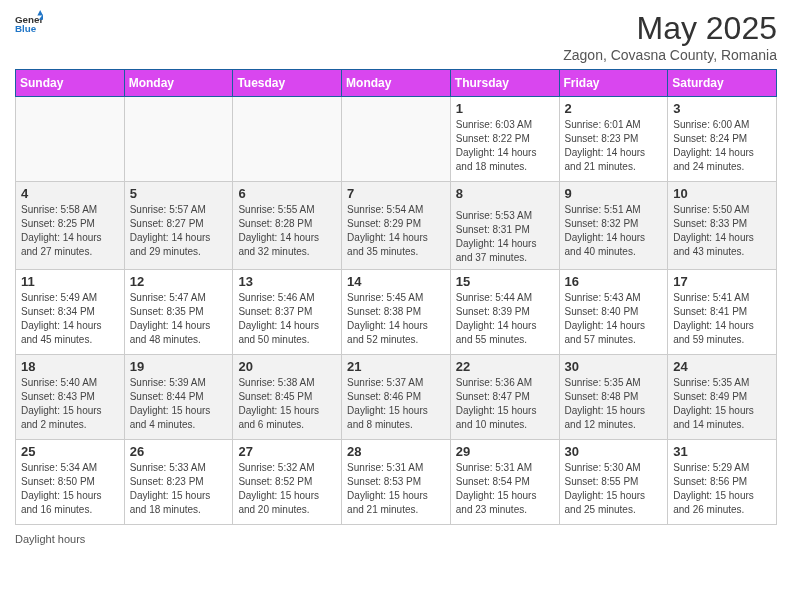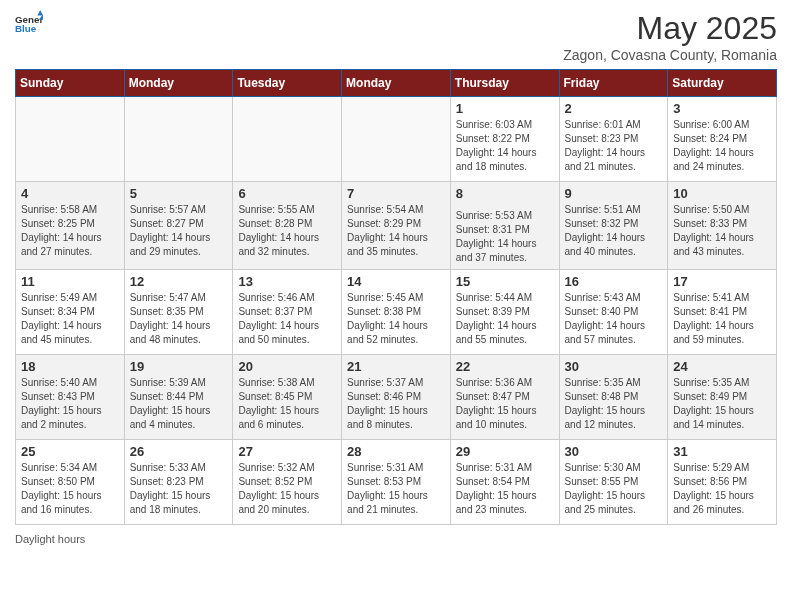--- a/index.html
+++ b/index.html
@@ -36,21 +36,21 @@
     .location {
       font-size: 14px;
       color: #555;
     }
     table {
       width: 100%;
       border-collapse: collapse;
       table-layout: fixed;
     }
     th {
-      background-color: #7f1d1d;
+      background-color: #d946ef;
       color: #fff;
       font-size: 12px;
       font-weight: bold;
       padding: 6px 4px;
       text-align: left;
       border: 1px solid #1a5fa0;
     }
     td {
       border: 1px solid #ccc;
       vertical-align: top;

